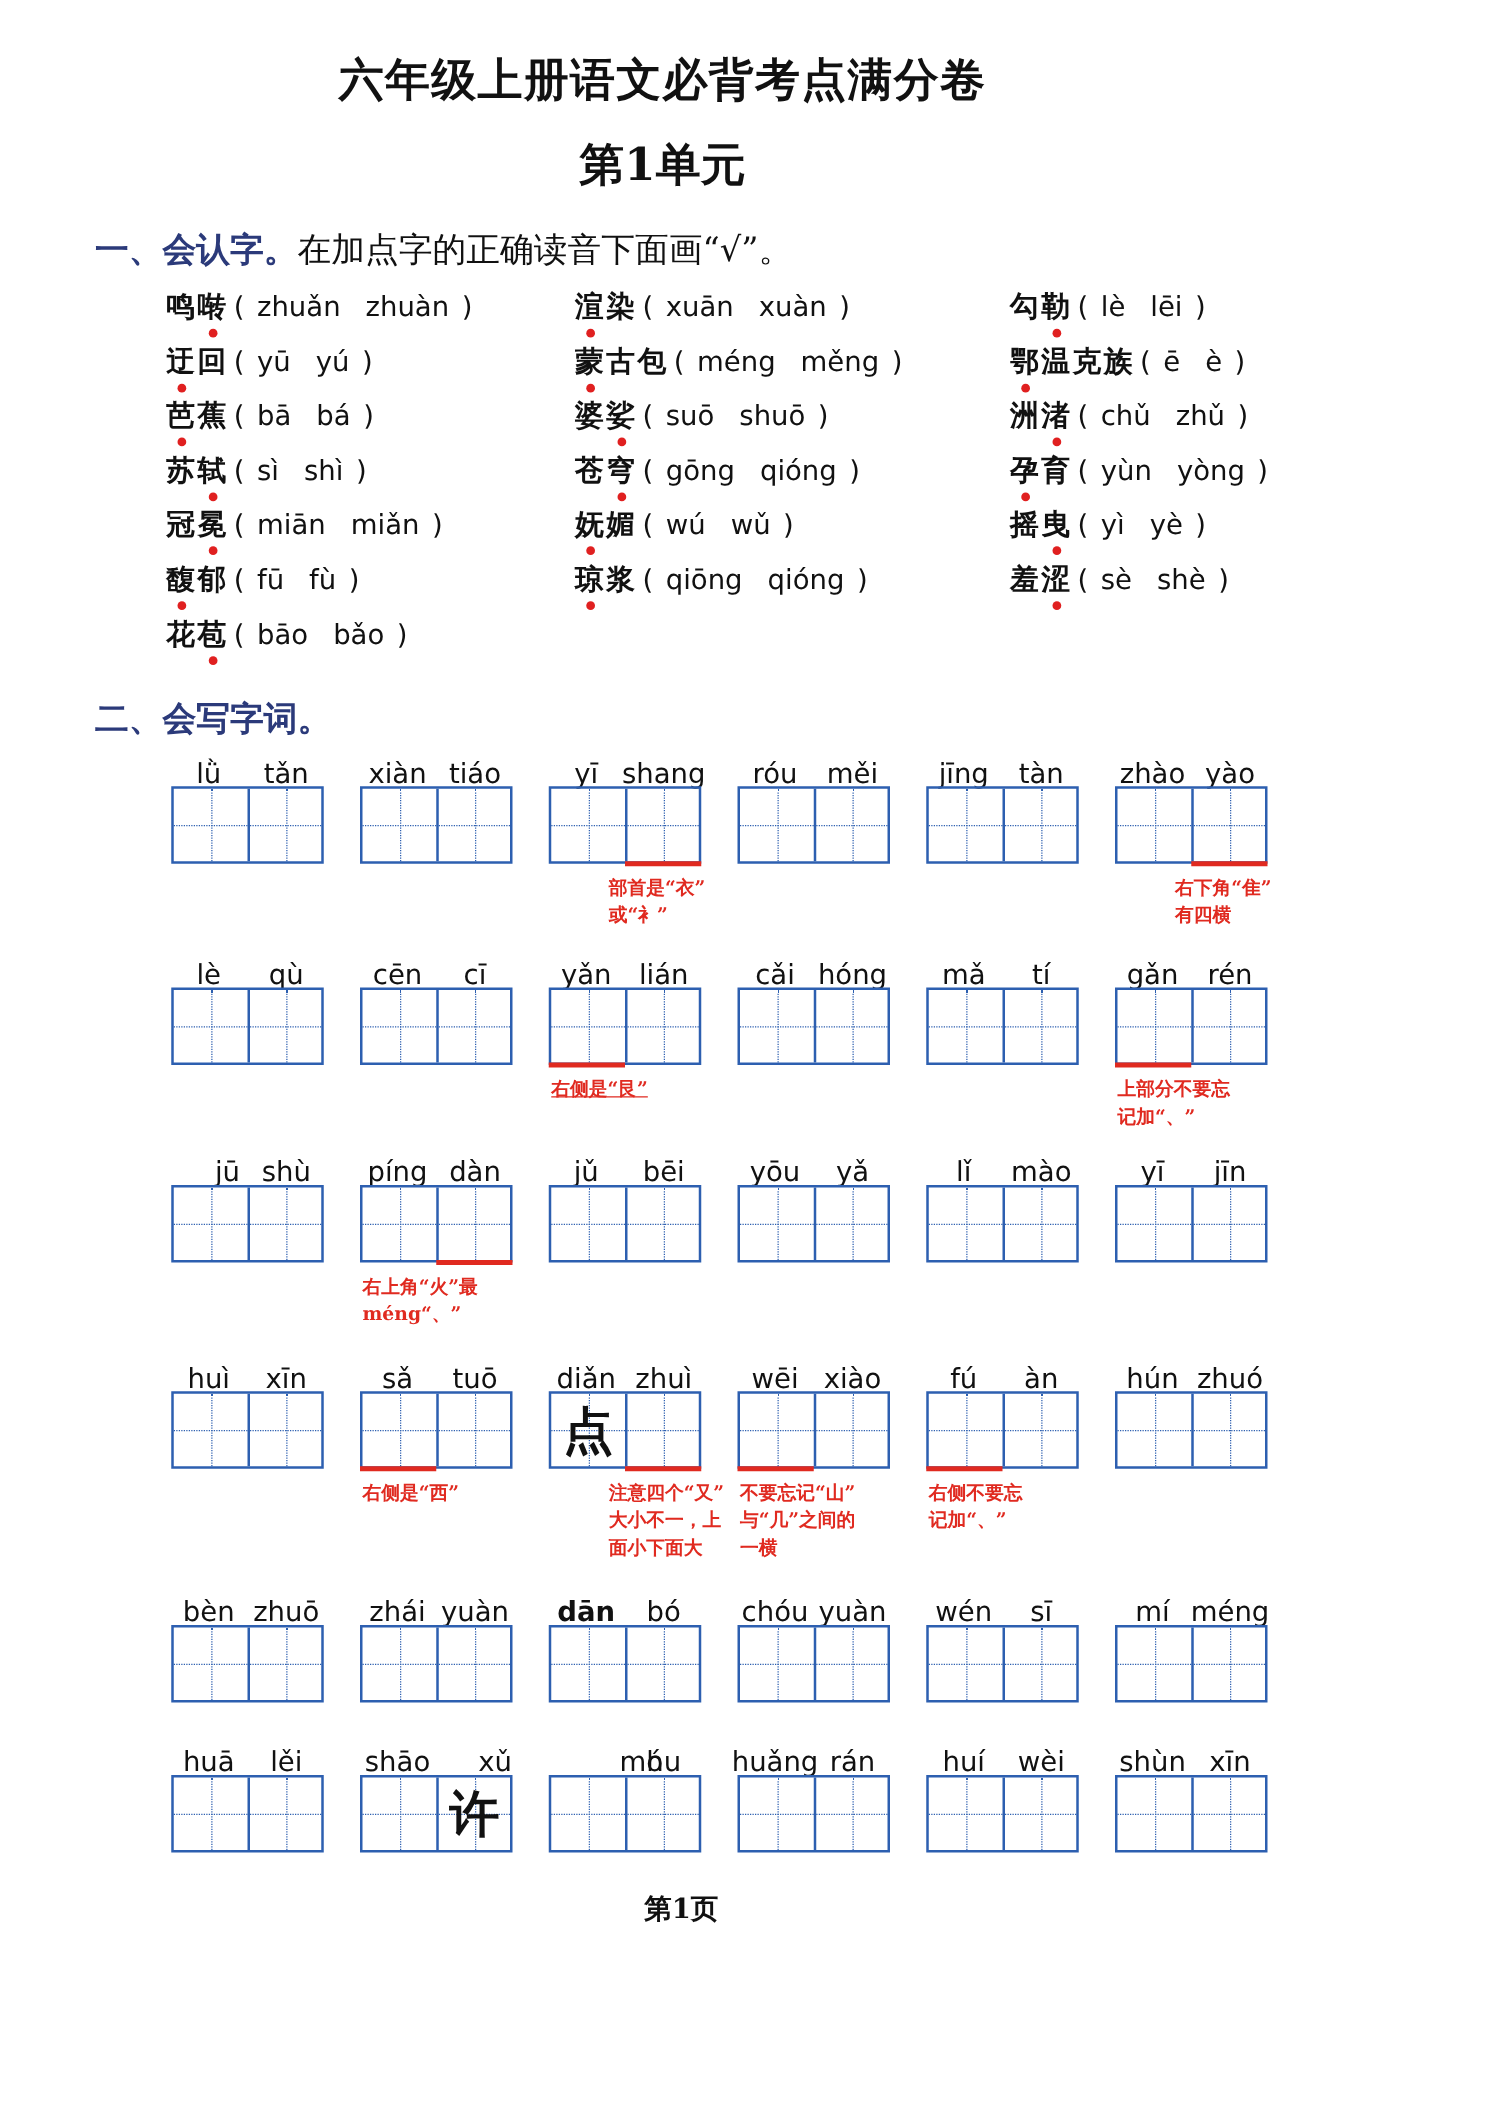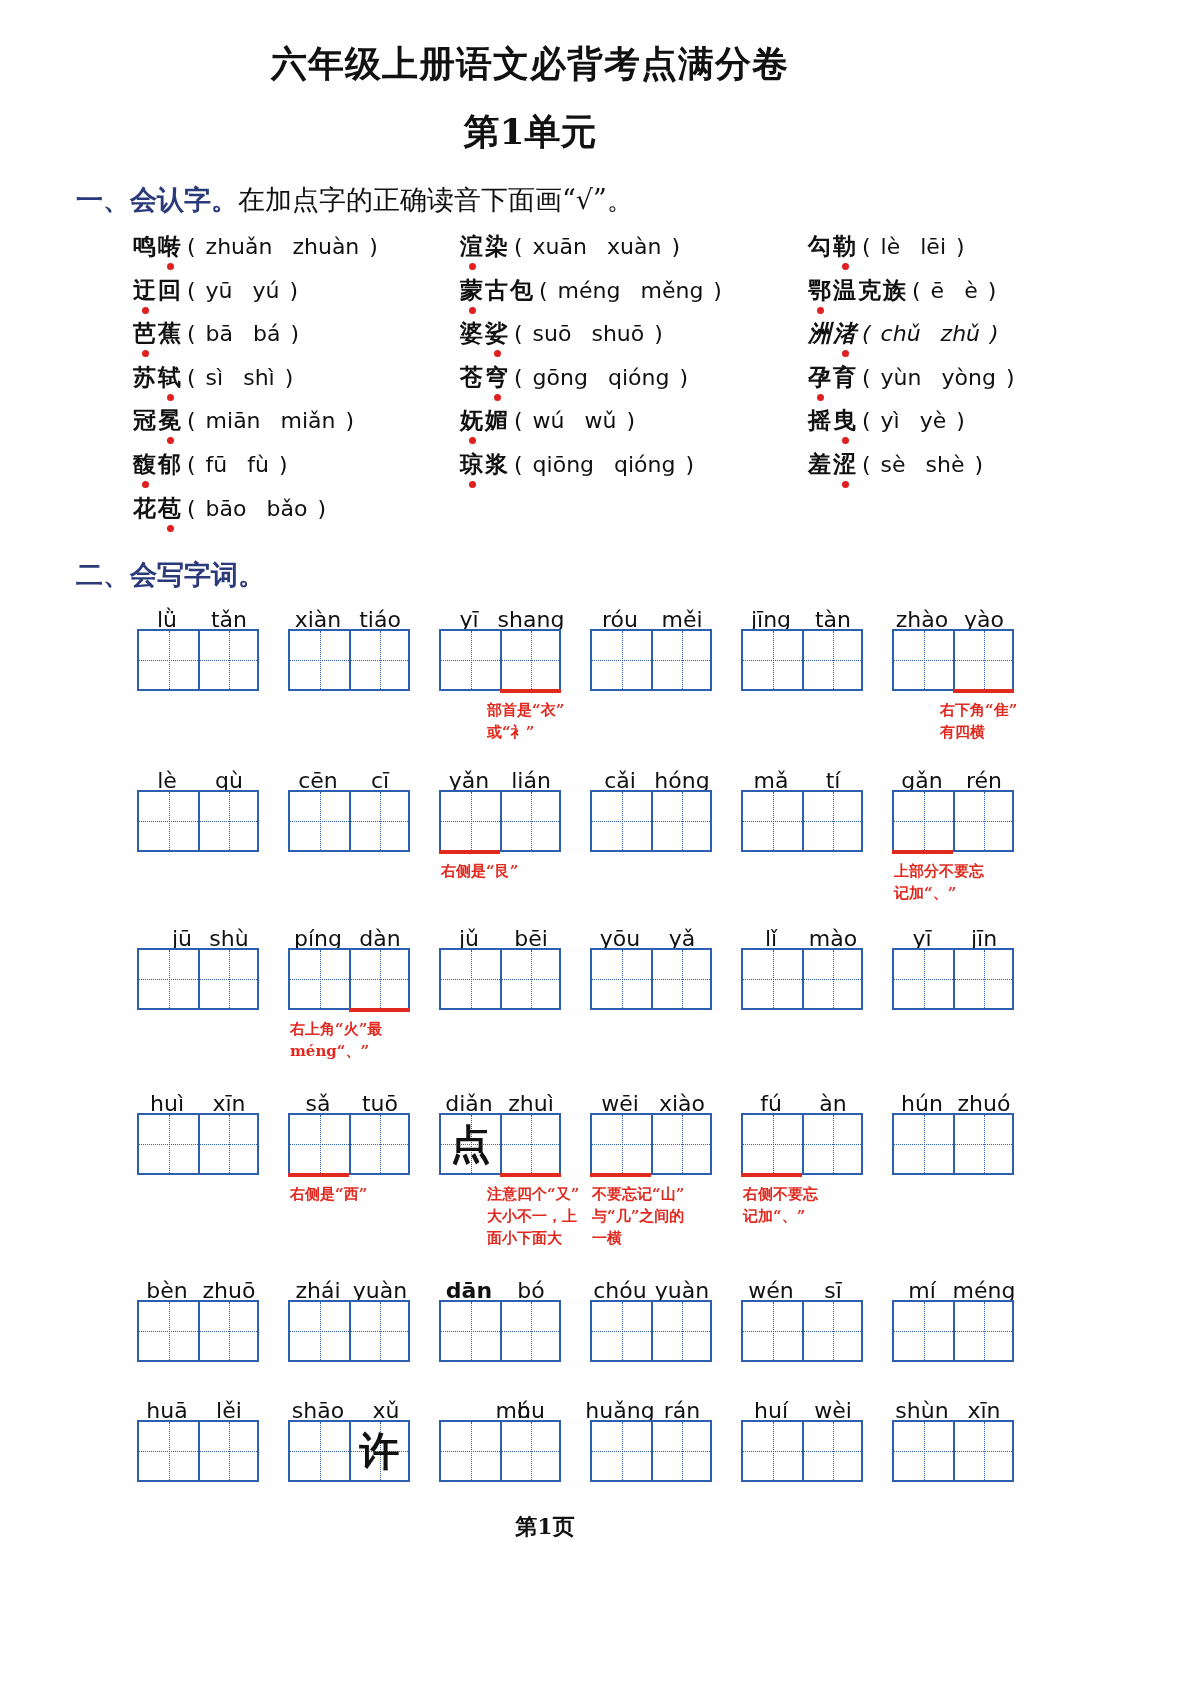--- a/index.html
+++ b/index.html
@@ -42,21 +42,21 @@
 
 <div id="reading-list">
     <div class="read-item" style="left: 133px; top: 228px;"><span class="word">鸣啭<span class="dot" style="left: 33.5px;"></span></span><span class="py"><span>(</span><span class="opt">zhuǎn</span><span class="opt">zhuàn</span><span>)</span></span></div>
     <div class="read-item" style="left: 460px; top: 228px;"><span class="word">渲染<span class="dot" style="left: 8.5px;"></span></span><span class="py"><span>(</span><span class="opt">xuān</span><span class="opt">xuàn</span><span>)</span></span></div>
     <div class="read-item" style="left: 808px; top: 228px;"><span class="word">勾勒<span class="dot" style="left: 33.5px;"></span></span><span class="py"><span>(</span><span class="opt">lè</span><span class="opt">lēi</span><span>)</span></span></div>
     <div class="read-item" style="left: 133px; top: 272px;"><span class="word">迂回<span class="dot" style="left: 8.5px;"></span></span><span class="py"><span>(</span><span class="opt">yū</span><span class="opt">yú</span><span>)</span></span></div>
     <div class="read-item" style="left: 460px; top: 272px;"><span class="word">蒙古包<span class="dot" style="left: 8.5px;"></span></span><span class="py"><span>(</span><span class="opt">méng</span><span class="opt">měng</span><span>)</span></span></div>
     <div class="read-item" style="left: 808px; top: 272px;"><span class="word">鄂温克族<span class="dot" style="left: 8.5px;"></span></span><span class="py"><span>(</span><span class="opt">ē</span><span class="opt">è</span><span>)</span></span></div>
     <div class="read-item" style="left: 133px; top: 315px;"><span class="word">芭蕉<span class="dot" style="left: 8.5px;"></span></span><span class="py"><span>(</span><span class="opt">bā</span><span class="opt">bá</span><span>)</span></span></div>
     <div class="read-item" style="left: 460px; top: 315px;"><span class="word">婆娑<span class="dot" style="left: 33.5px;"></span></span><span class="py"><span>(</span><span class="opt">suō</span><span class="opt">shuō</span><span>)</span></span></div>
-    <div class="read-item" style="left: 808px; top: 315px; font-style: italic;"><span class="word">洲渚<span class="dot" style="left: 33.5px;"></span></span><span class="py"><span>(</span><span class="opt">chǔ</span><span class="opt">zhǔ</span><span>)</span></span></div>
+    <div class="read-item" style="left: 808px; top: 315px;"><span class="word">洲渚<span class="dot" style="left: 33.5px;"></span></span><span class="py"><span>(</span><span class="opt">chǔ</span><span class="opt">zhǔ</span><span>)</span></span></div>
     <div class="read-item" style="left: 133px; top: 359px;"><span class="word">苏轼<span class="dot" style="left: 33.5px;"></span></span><span class="py"><span>(</span><span class="opt">sì</span><span class="opt">shì</span><span>)</span></span></div>
     <div class="read-item" style="left: 460px; top: 359px;"><span class="word">苍穹<span class="dot" style="left: 33.5px;"></span></span><span class="py"><span>(</span><span class="opt">gōng</span><span class="opt">qióng</span><span>)</span></span></div>
     <div class="read-item" style="left: 808px; top: 359px;"><span class="word">孕育<span class="dot" style="left: 8.5px;"></span></span><span class="py"><span>(</span><span class="opt">yùn</span><span class="opt">yòng</span><span>)</span></span></div>
     <div class="read-item" style="left: 133px; top: 402px;"><span class="word">冠冕<span class="dot" style="left: 33.5px;"></span></span><span class="py"><span>(</span><span class="opt">miān</span><span class="opt">miǎn</span><span>)</span></span></div>
     <div class="read-item" style="left: 460px; top: 402px;"><span class="word">妩媚<span class="dot" style="left: 8.5px;"></span></span><span class="py"><span>(</span><span class="opt">wú</span><span class="opt">wǔ</span><span>)</span></span></div>
     <div class="read-item" style="left: 808px; top: 402px;"><span class="word">摇曳<span class="dot" style="left: 33.5px;"></span></span><span class="py"><span>(</span><span class="opt">yì</span><span class="opt">yè</span><span>)</span></span></div>
     <div class="read-item" style="left: 133px; top: 446px;"><span class="word">馥郁<span class="dot" style="left: 8.5px;"></span></span><span class="py"><span>(</span><span class="opt">fū</span><span class="opt">fù</span><span>)</span></span></div>
     <div class="read-item" style="left: 460px; top: 446px;"><span class="word">琼浆<span class="dot" style="left: 8.5px;"></span></span><span class="py"><span>(</span><span class="opt">qiōng</span><span class="opt">qióng</span><span>)</span></span></div>
     <div class="read-item" style="left: 808px; top: 446px;"><span class="word">羞涩<span class="dot" style="left: 33.5px;"></span></span><span class="py"><span>(</span><span class="opt">sè</span><span class="opt">shè</span><span>)</span></span></div>
     <div class="read-item" style="left: 133px; top: 490px;"><span class="word">花苞<span class="dot" style="left: 33.5px;"></span></span><span class="py"><span>(</span><span class="opt">bāo</span><span class="opt">bǎo</span><span>)</span></span></div>
@@ -210,21 +210,21 @@
         <div class="cell">
           <div class="vline"></div>
           <div class="hline"></div>
         </div>
         <div class="cell">
           <div class="vline"></div>
           <div class="hline"></div>
         </div>
       </div>
       <div class="underline-red" style="left: 0px; width: 61px;"></div>
-      <div class="note" style="left: 2px;">右侧是“艮”</div>
+      <div class="note" style="left: 2px; text-decoration: underline;">右侧是“艮”</div>
     </div>
     <div class="cell-group" style="left: 590px; top: 768px;">
       <div class="pinyin">
         <span style="left: 30px;">cǎi</span>
         <span style="left: 92px;">hóng</span>
       </div>
       <div class="box">
         <div class="cell">
           <div class="vline"></div>
           <div class="hline"></div>
@@ -587,21 +587,21 @@
         </div>
         <div class="cell">
           <div class="vline"></div>
           <div class="hline"></div>
         </div>
       </div>
     </div>
     <div class="cell-group" style="left: 288px; top: 1398px;">
       <div class="pinyin">
         <span style="left: 30px;">shāo</span>
-        <span style="left: 98px;">xǔ</span>
+        <span style="left: 108px;">xǔ</span>
       </div>
       <div class="box">
         <div class="cell">
           <div class="vline"></div>
           <div class="hline"></div>
         </div>
         <div class="cell">
           <div class="vline"></div>
           <div class="hline"></div>
           <div class="prefill">许</div>

